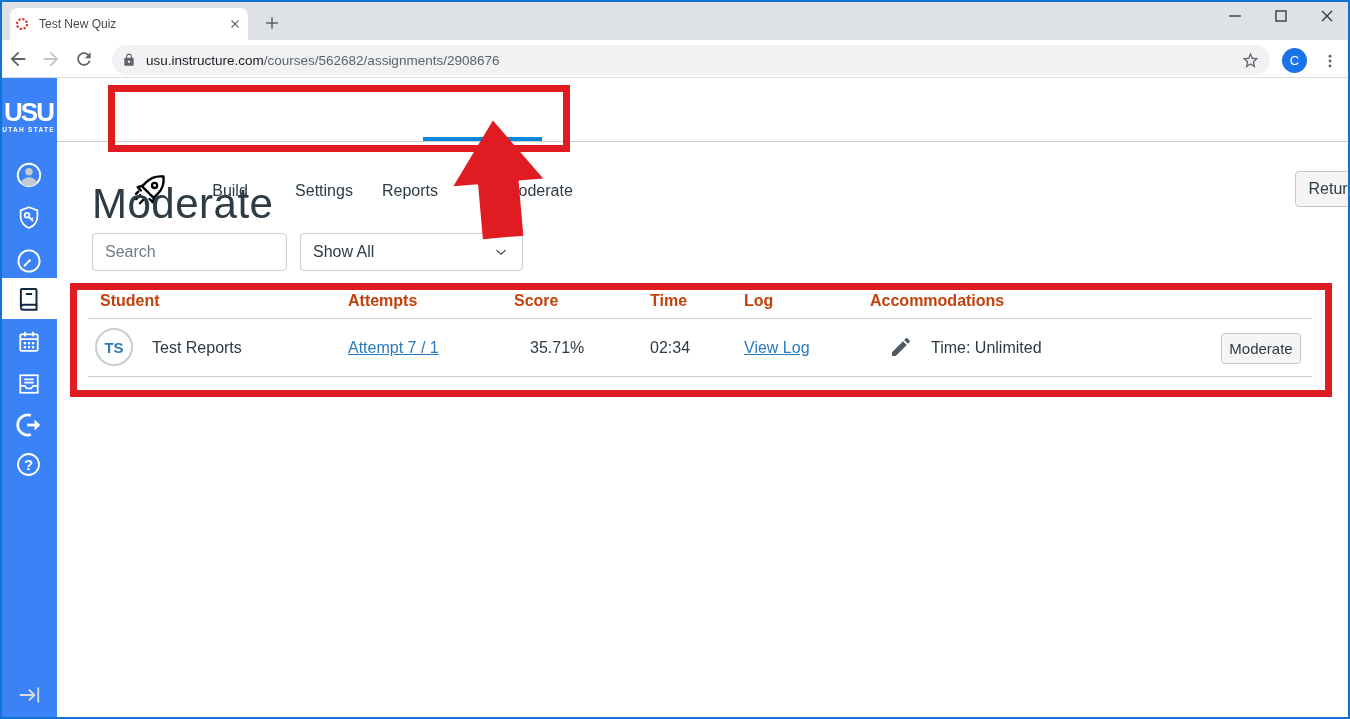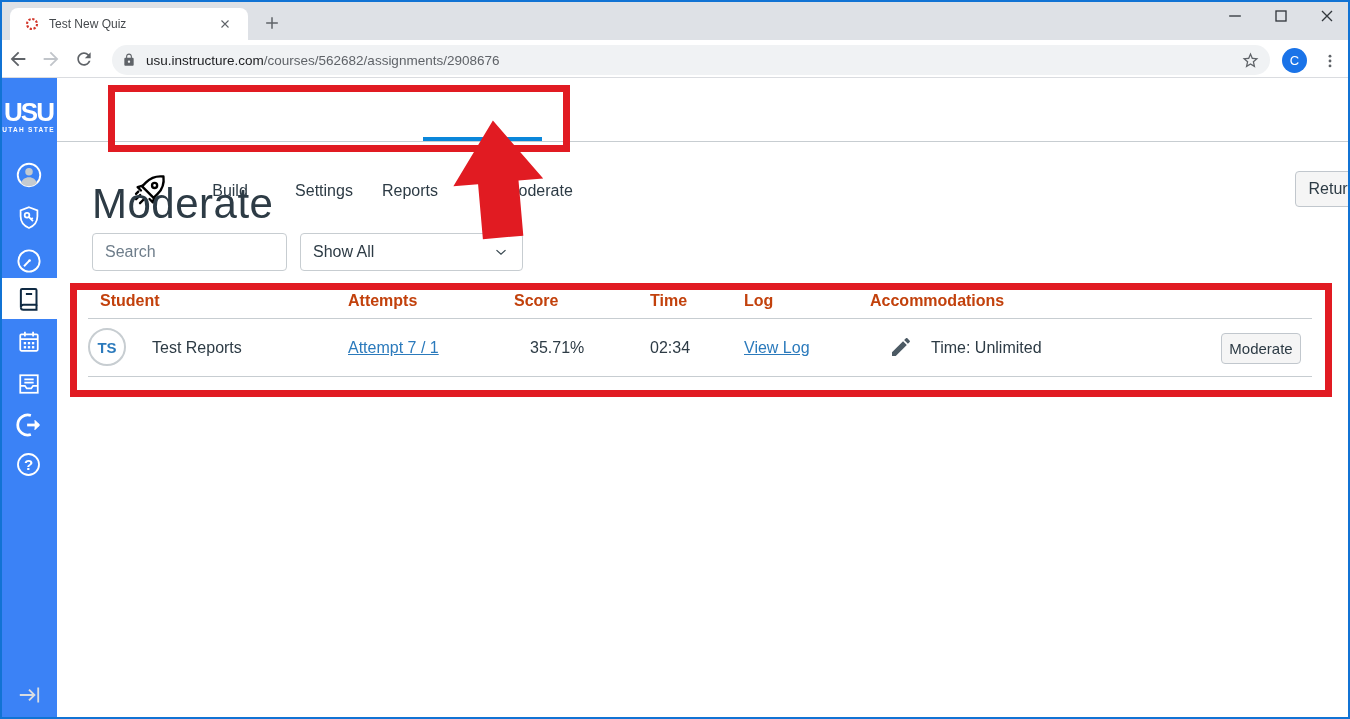--- a/index.html
+++ b/index.html
@@ -6,21 +6,21 @@
   html,body { width:1350px; height:719px; overflow:hidden; }
   body { font-family:"Liberation Sans", sans-serif; position:relative; background:#fff; }
   svg { display:block; }
 
   
   .win-border { position:absolute; inset:0; border:2px solid #1173d4; pointer-events:none; z-index:99; }
 
   
   .titlebar { position:absolute; left:0; top:0; width:1350px; height:40px; background:#dee1e6; }
   .btab { position:absolute; left:10px; top:8px; width:238px; height:32px; background:#fff;
-          border-radius:8px 8px 0 0; display:flex; align-items:center; padding:0 14px; }
+          border-radius:8px 8px 0 0; display:flex; align-items:center; padding:0 4px; }
   .btab-title { font-size:12px; color:#45494d; flex:1; margin-left:9px; white-space:nowrap; overflow:hidden; }
   .btab-close { width:18px; height:18px; display:flex; align-items:center; justify-content:center; border-radius:50%; }
   .newtab { position:absolute; left:258px; top:9px; width:28px; height:28px; display:flex; align-items:center; justify-content:center; }
   .wincontrols { position:absolute; right:0; top:0; height:32px; display:flex; }
   .winbtn { width:46px; height:32px; display:flex; align-items:center; justify-content:center; }
 
   
   .toolbar { position:absolute; left:0; top:40px; width:1350px; height:38px; background:#fff;
              border-bottom:1px solid #dadce0; display:flex; align-items:center; }
   .navbtn { width:30px; height:30px; display:flex; align-items:center; justify-content:center; margin-left:3px; border-radius:50%; }
@@ -59,21 +59,21 @@
                   border-radius:4px; padding:0 12px; font-size:16px; color:#2d3b45; font-family:"Liberation Sans",sans-serif; }
   .search-input::placeholder { color:#6e7d8a; }
   .filter-select { position:absolute; left:300px; top:233px; width:223px; height:38px; border:1px solid #c7cdd1;
                    border-radius:4px; display:flex; align-items:center; justify-content:space-between;
                    padding:0 12px; font-size:16px; color:#2d3b45; background:#fff; }
 
   
   .th { position:absolute; top:292px; font-size:16px; font-weight:700; color:#c2410c; }
   .hline { position:absolute; left:88px; width:1224px; height:1px; background:#c7cdd1; }
   .cell { position:absolute; top:338px; font-size:16px; color:#2d3b45; line-height:20px; }
-  .stud-avatar { position:absolute; left:88px; top:328px; width:38px; height:38px; border:2px solid #c7cdd1;
+  .stud-avatar { position:absolute; left:95px; top:328px; width:38px; height:38px; border:2px solid #c7cdd1;
                  border-radius:50%; color:#2b7abc; font-weight:700; font-size:15px;
                  display:flex; align-items:center; justify-content:center; background:#fff; }
   a.tlink { color:#2b7abc; text-decoration:underline; }
   .pencil { position:absolute; left:889px; top:335px; }
   .mod-btn { position:absolute; left:1221px; top:333px; width:80px; height:31px; background:#f5f5f5;
              border:1px solid #c1c7cd; border-radius:4px; font-size:15px; color:#2d3b45;
              display:flex; align-items:center; justify-content:center; }
 
   
   .anno-rect { position:absolute; border:7px solid #e11b22; z-index:50; pointer-events:none; }

